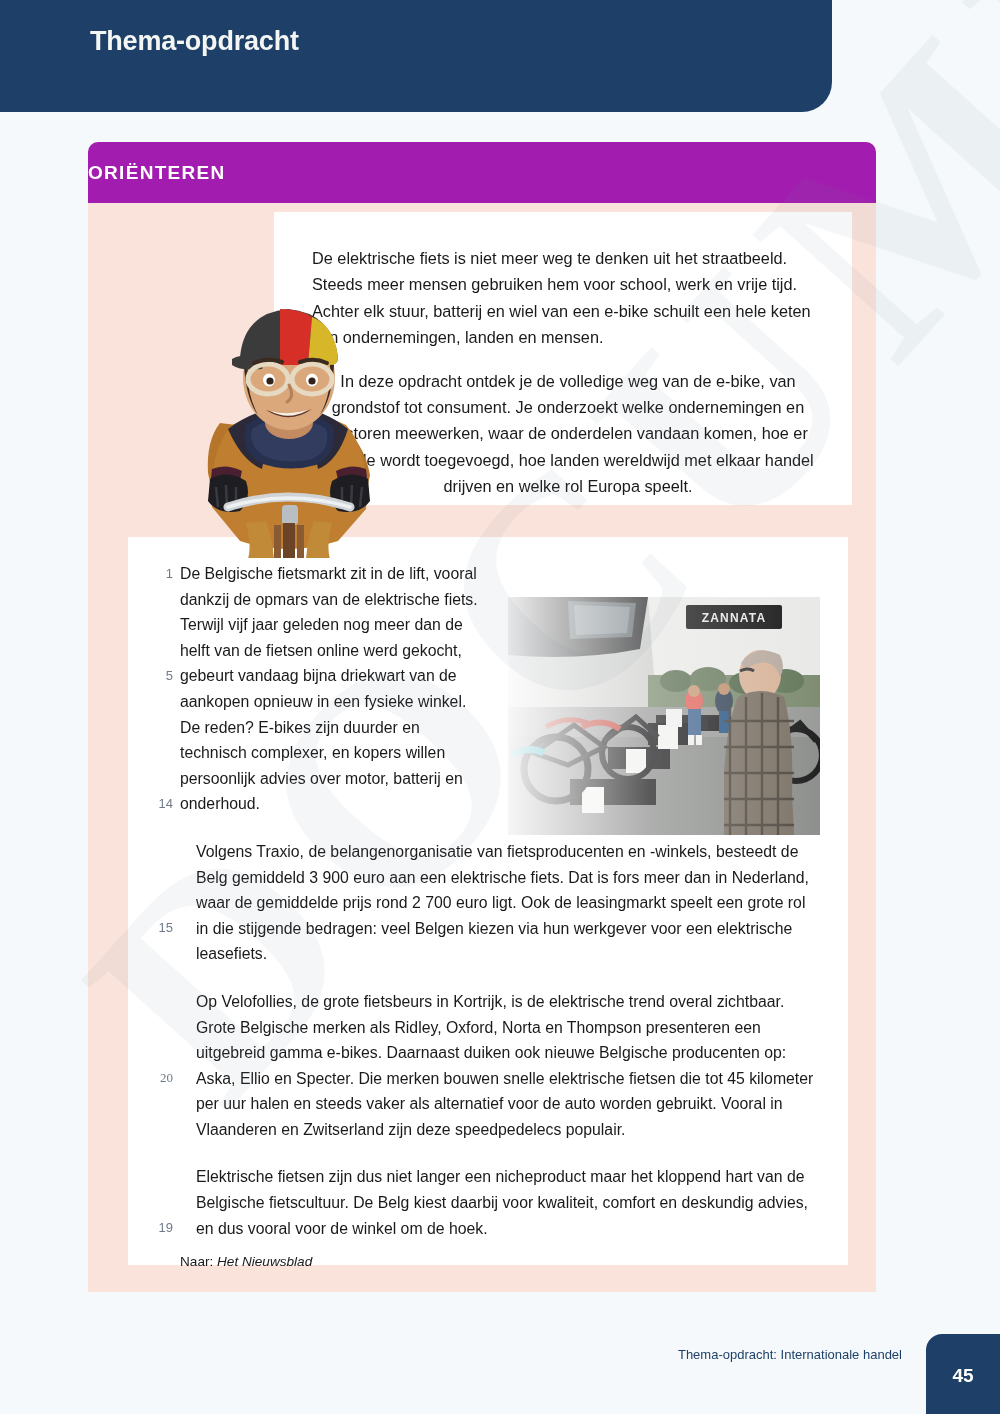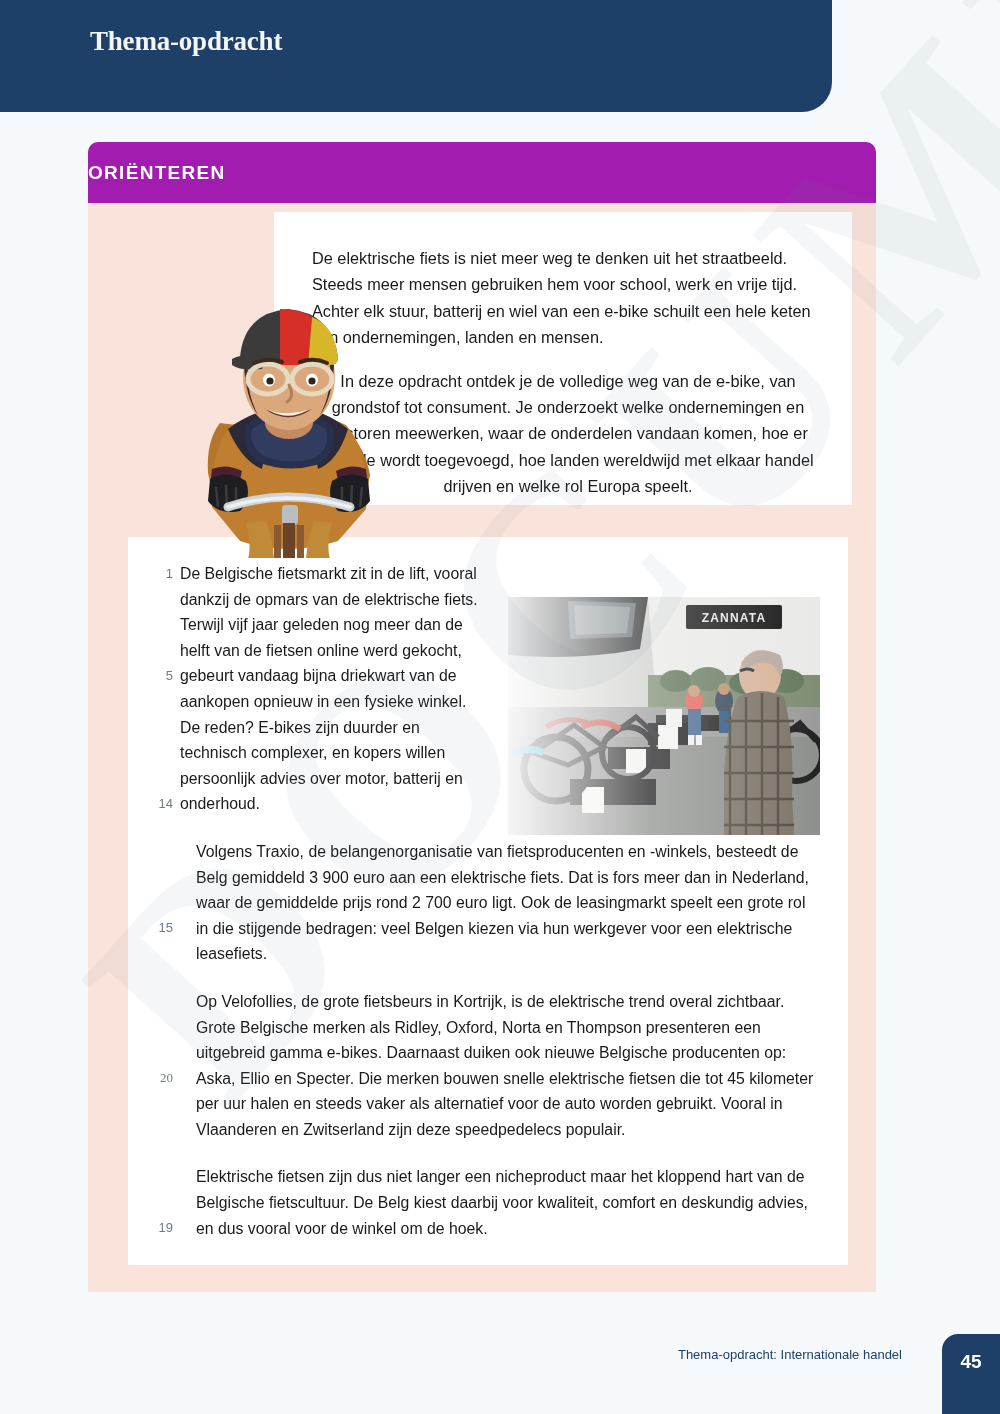--- a/index.html
+++ b/index.html
@@ -53,21 +53,20 @@
     z-index: 2;
   }
   #page-title {
     position: absolute;
     left: 90px;
     top: 26px;
     font-size: 27px;
     font-weight: bold;
     color: #f4f6f4;
     letter-spacing: -0.2px;
-    font-family: Liberation Serif, serif;
   }
 
   
   #orientatie-panel {
     position: absolute;
     left: 88px;
     top: 142px;
     width: 788px;
     height: 1150px;
     background: #fae3da;
@@ -208,29 +207,29 @@
     right: 98px;
     top: 1347px;
     font-size: 13px;
     color: #1e4068;
     z-index: 4;
   }
   #page-number-box {
     position: absolute;
     right: 0;
     top: 1334px;
-    width: 58px;
+    width: 74px;
     height: 80px;
     background: #1e4068;
     border-top-left-radius: 16px;
     z-index: 4;
     display: flex;
     align-items: flex-start;
     justify-content: center;
-    padding-top: 17px;
+    padding-top: 31px;
   }
   #page-number {
     color: #ffffff;
     font-size: 19px;
     font-weight: bold;
   }
 </style>
 </head>
 <body>
 
@@ -427,20 +426,24 @@
       <div class="lined-block para-gap">
         <span class="lnum" style="top:76px;font-family:Liberation Serif, serif;">20</span>
         <p>Op Velofollies, de grote fietsbeurs in Kortrijk, is de elektrische trend overal zichtbaar. Grote Belgische merken als Ridley, Oxford, Norta en Thompson presenteren een uitgebreid gamma e-bikes. Daarnaast duiken ook nieuwe Belgische producenten op: Aska, Ellio en Specter. Die merken bouwen snelle elektrische fietsen die tot 45 kilometer per uur halen en steeds vaker als alternatief voor de auto worden gebruikt. Vooral in Vlaanderen en Zwitserland zijn deze speedpedelecs populair.</p>
       </div>
 
       <div class="lined-block para-gap">
         <span class="lnum" style="top:51px;">19</span>
         <p>Elektrische fietsen zijn dus niet langer een nicheproduct maar het kloppend hart van de Belgische fietscultuur. De Belg kiest daarbij voor kwaliteit, comfort en deskundig advies, en dus vooral voor de winkel om de hoek.</p>
       </div>
 
+      <div id="source-line">
+        <span>Naar:</span>
+        <i>Het Nieuwsblad</i>
+      </div>
     </div>
   </div>
 </div>
 
 <div id="footer-text">Thema-opdracht: Internationale handel</div>
 <div id="page-number-box">
   <span id="page-number">45</span>
 </div>
 
 </body></html>

